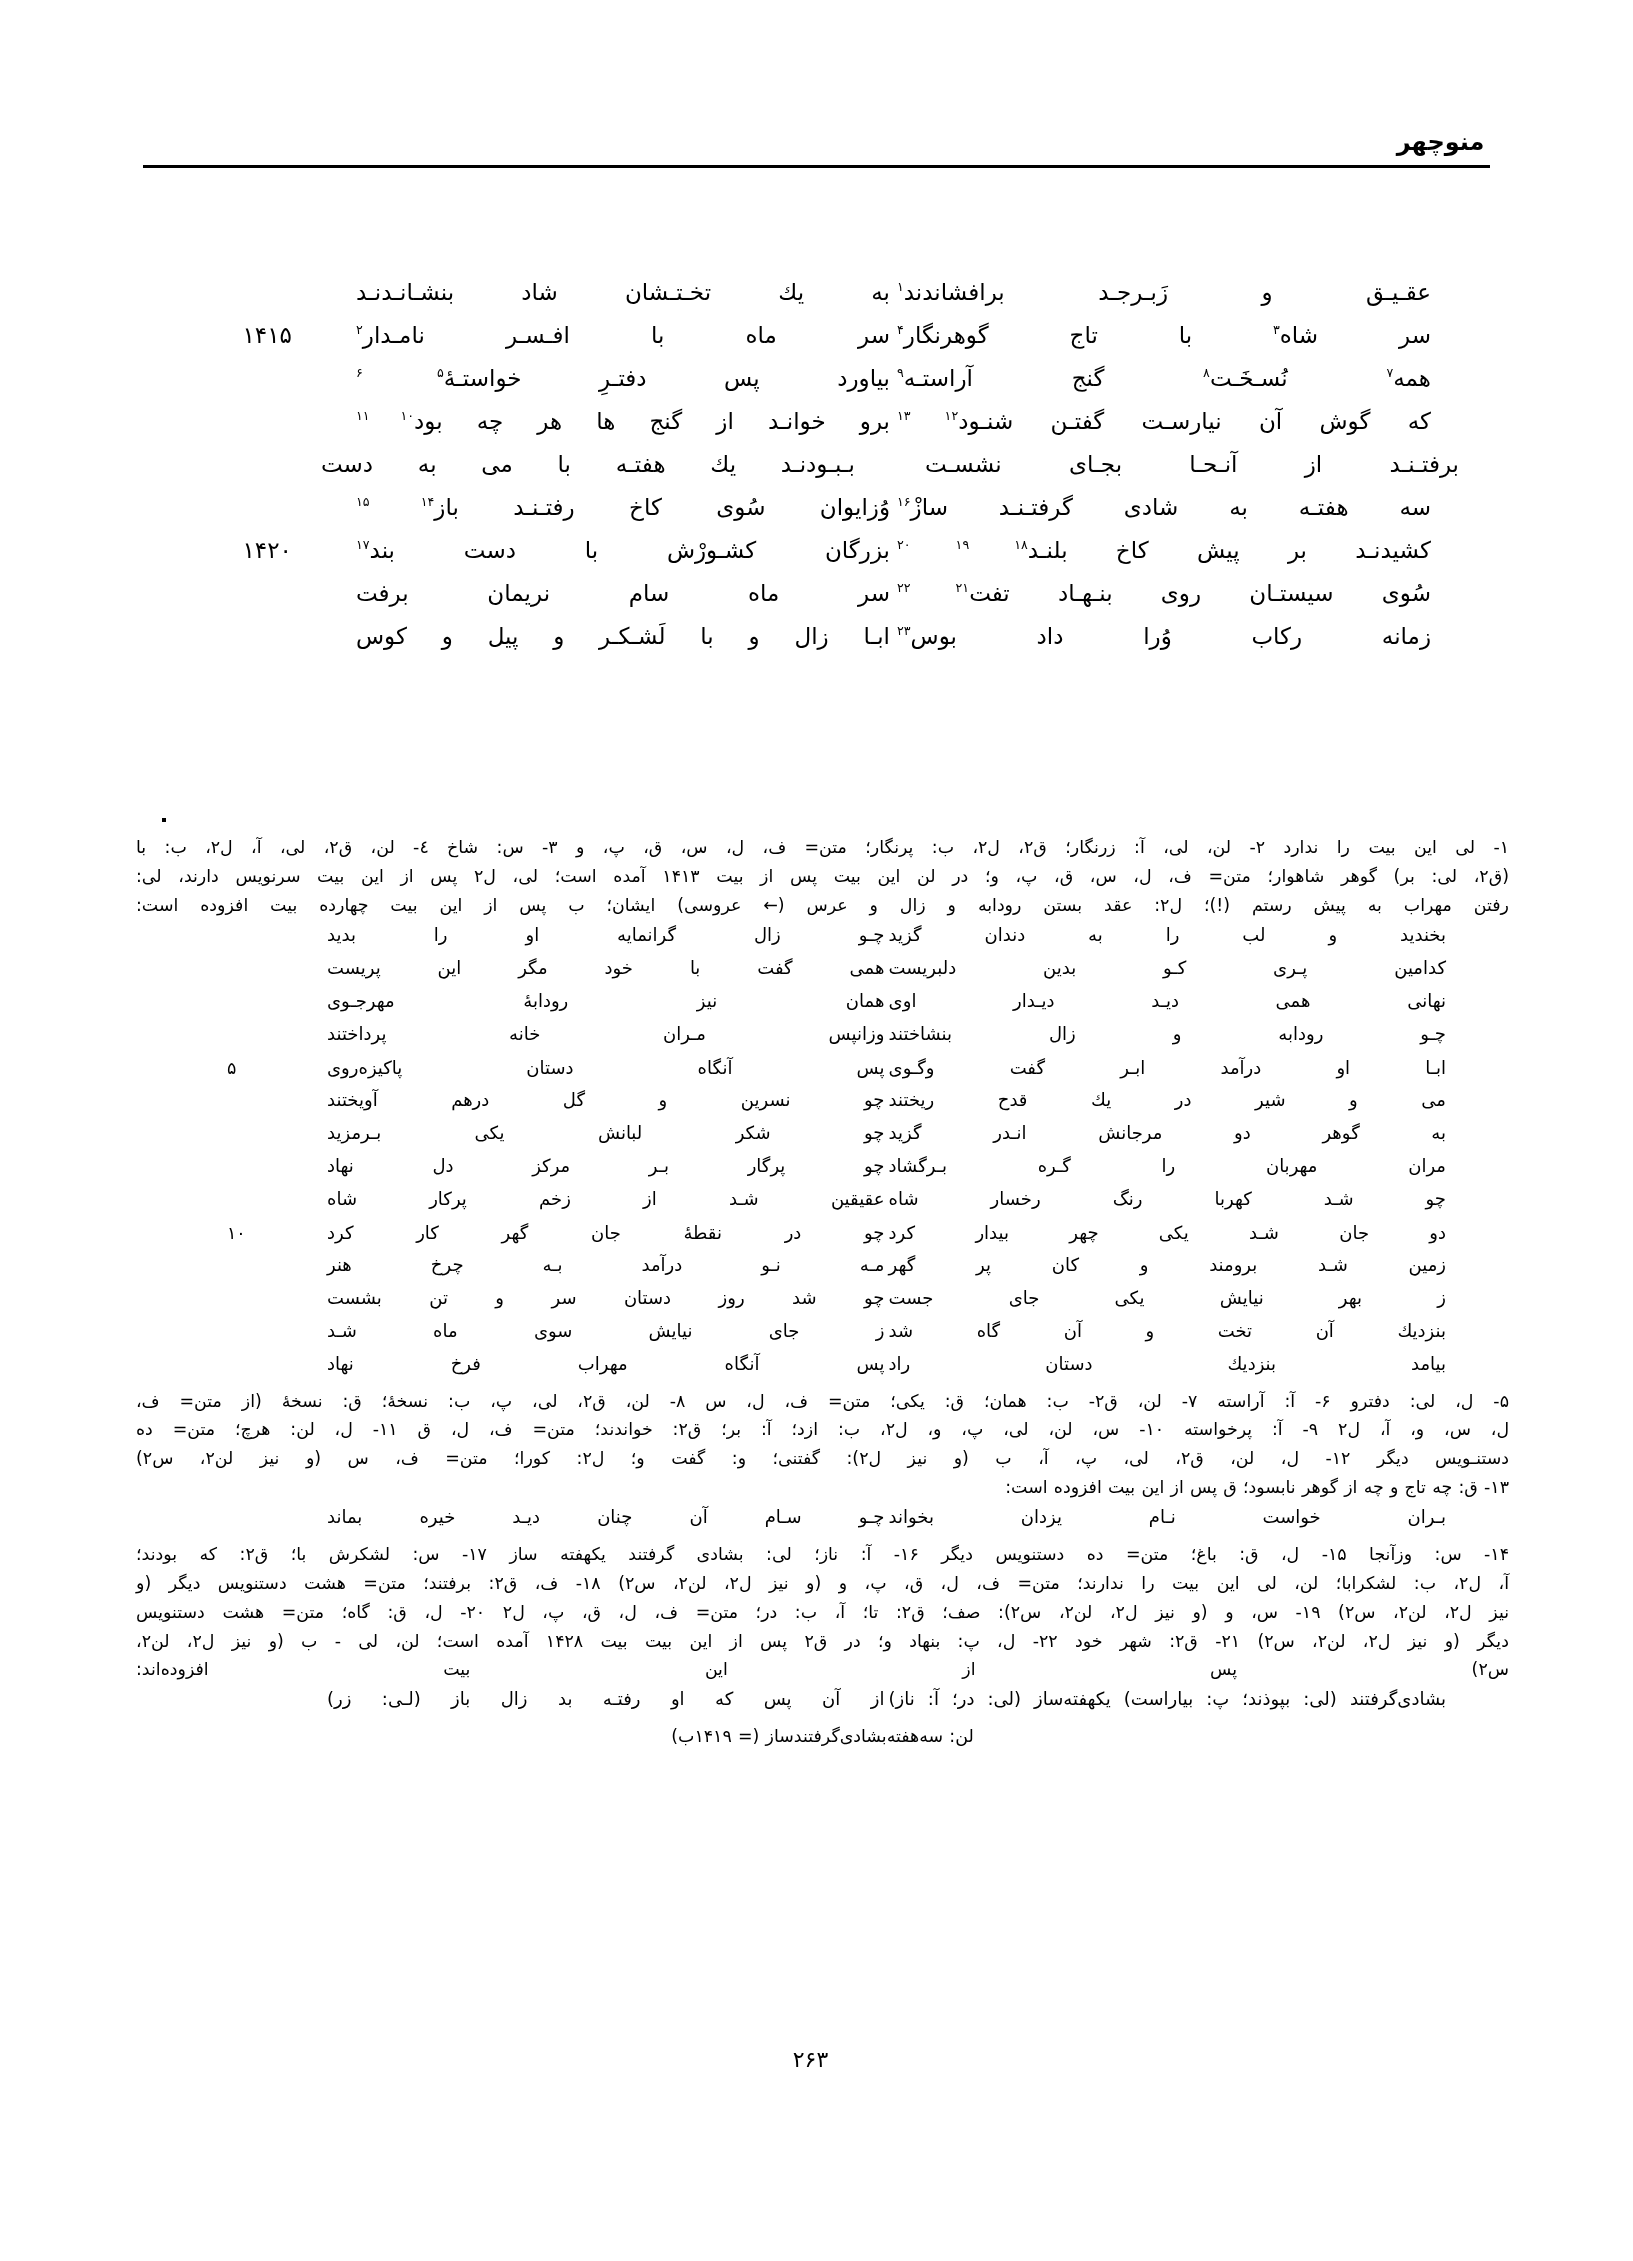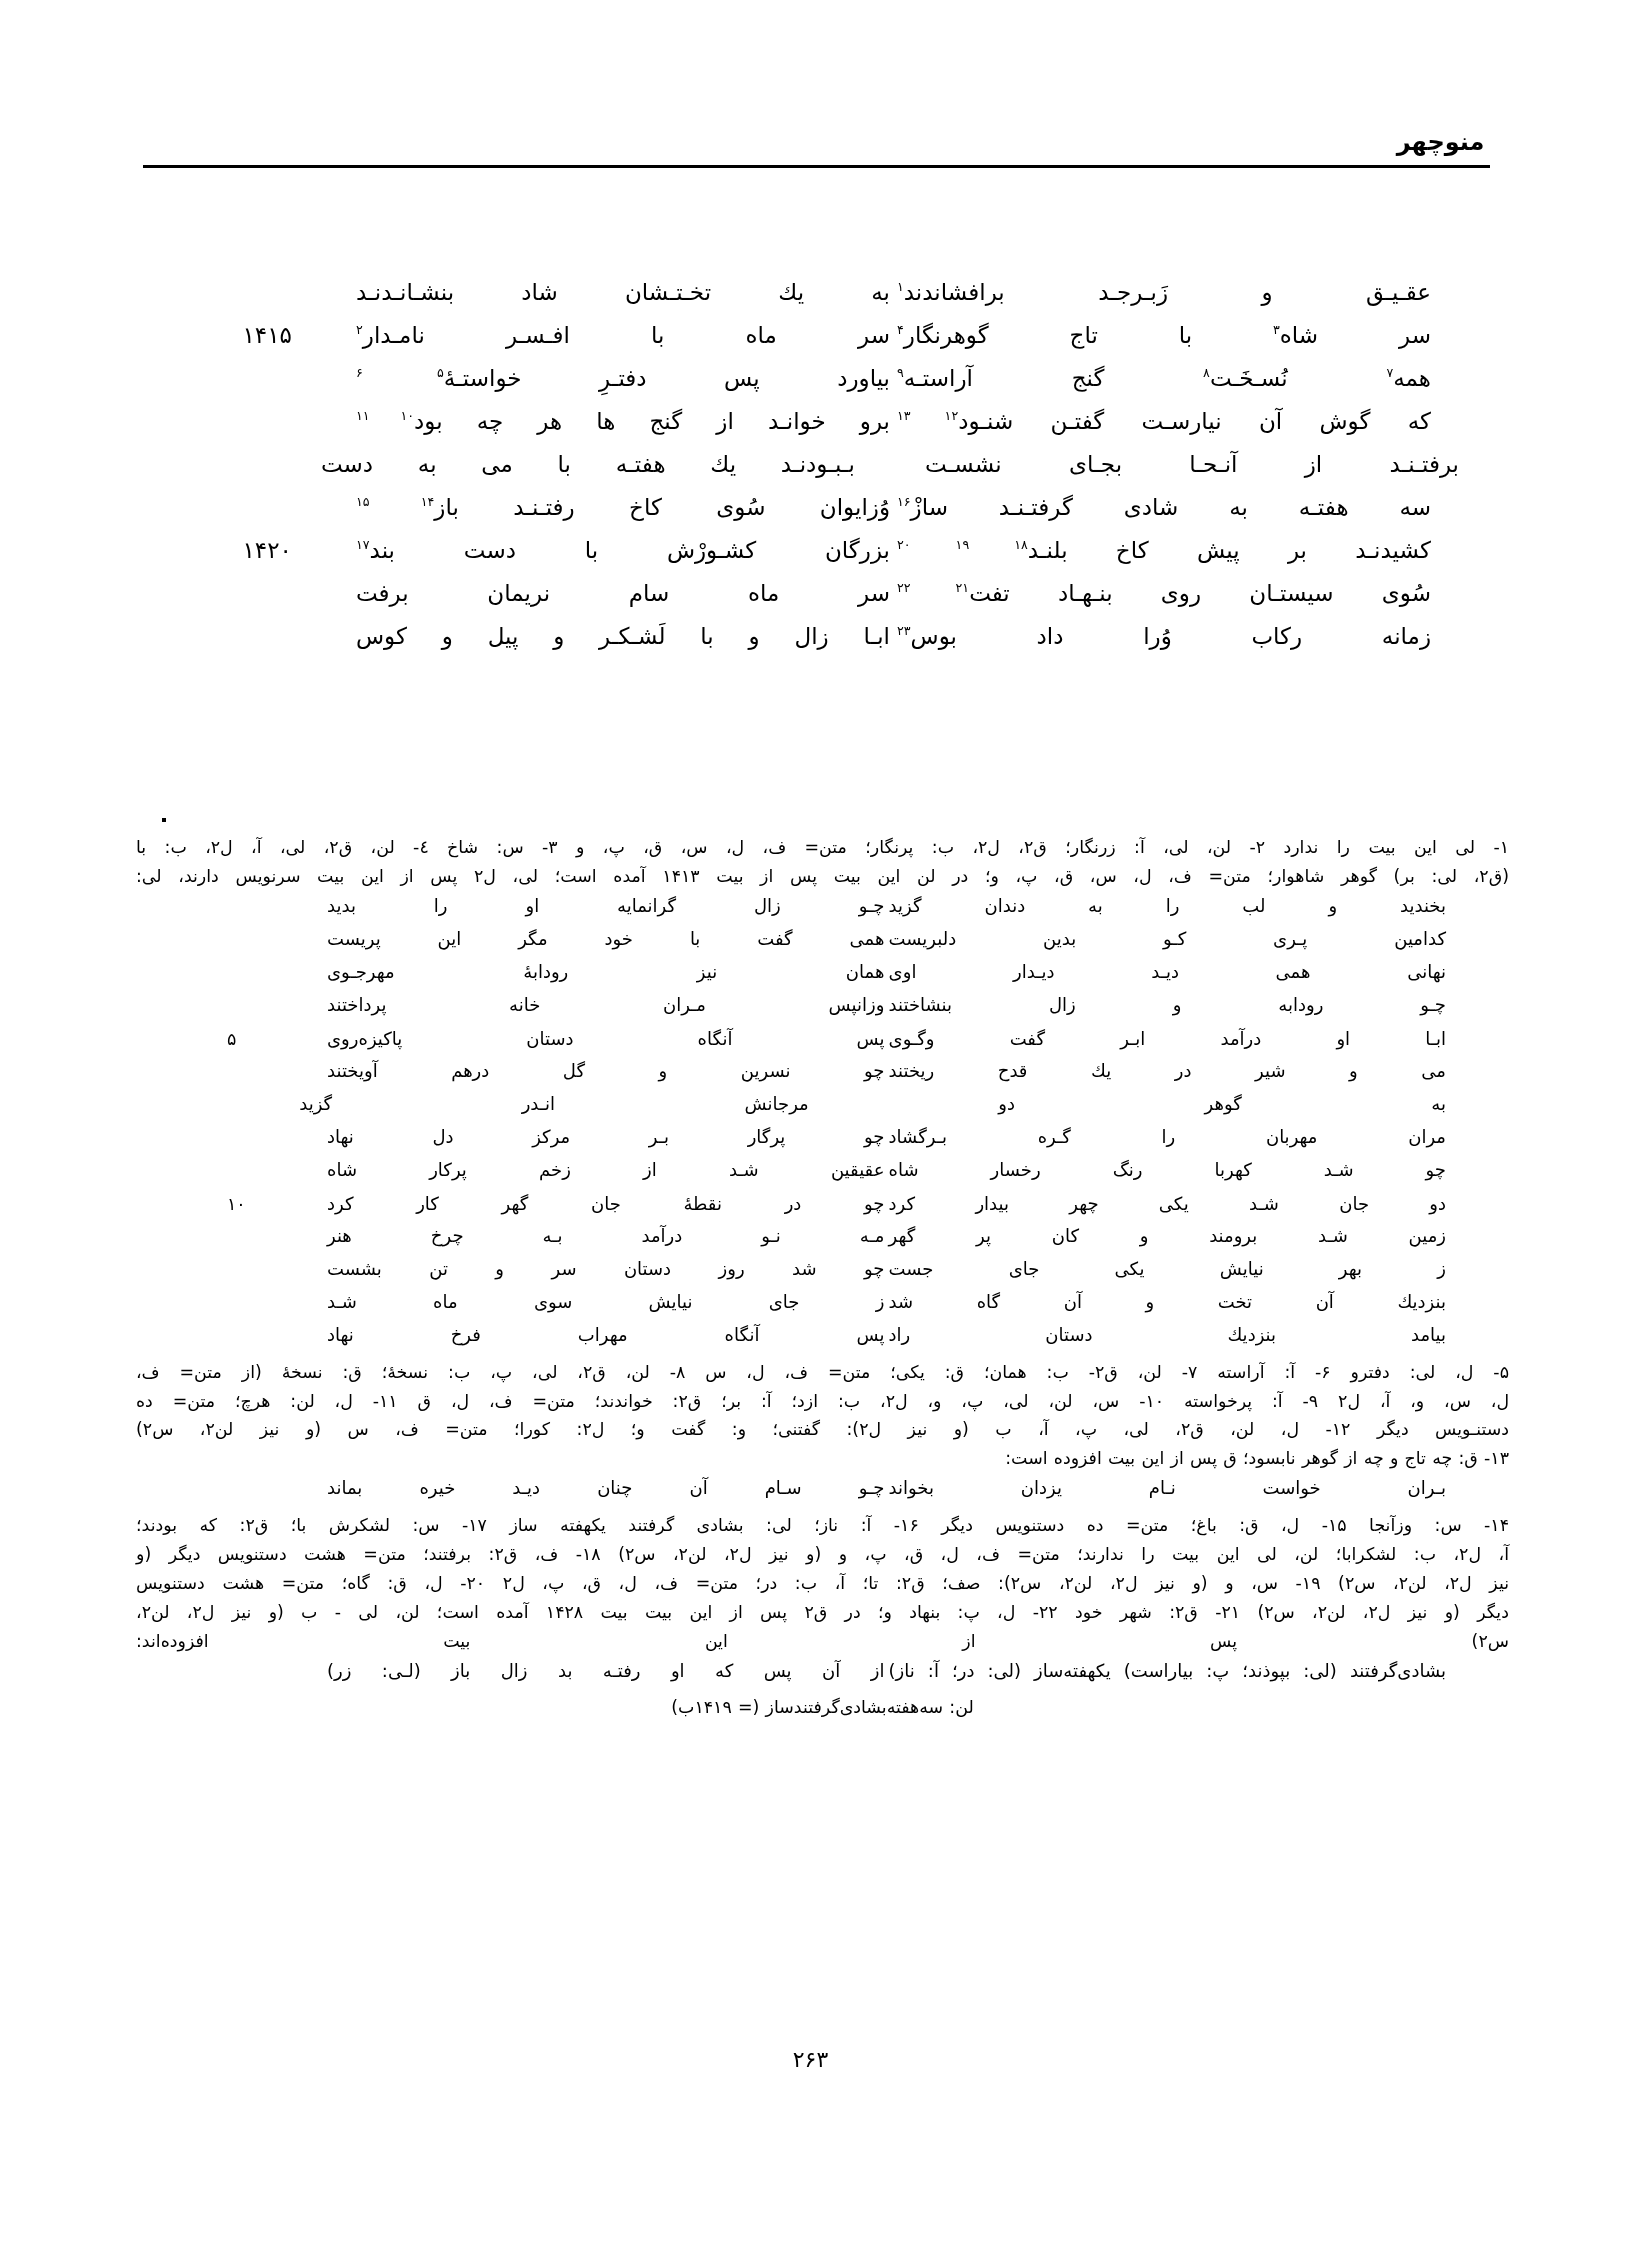--- a/index.html
+++ b/index.html
@@ -231,20 +231,21 @@
     </div>
 
   </div>
 
   <div class="app-dot"></div>
 
   <div class="apparatus">
 
     <div class="app-para last-justify">۱- لی این بیت را ندارد   ۲- لن، لی، آ: زرنگار؛ ق۲، ل۲، ب: پرنگار؛ متن= ف، ل، س، ق، پ، و   ۳- س: شاخ   ٤- لن، ق۲، لی، آ، ل۲، ب: با</div>
     <div class="app-para last-justify">(ق۲، لی: بر) گوهر شاهوار؛ متن= ف، ل، س، ق، پ، و؛ در لن این بیت پس از بیت ۱۴۱۳ آمده است؛ لی، ل۲ پس از این بیت سرنویس دارند، لی:</div>
+    <div class="app-para last-justify">رفتن مهراب به پیش رستم (!)؛ ل۲: عقد بستن رودابه و زال و عرس (← عروسی) ایشان؛ ب پس از این بیت چهارده بیت افزوده است:</div>
 
     <div class="inner-verse">
       <div class="inner-row">
         <div class="inner-hemi l">بخندید و لب را به دندان گزید</div>
         <div class="inner-hemi r">چـو زال گرانمایه او را بدید</div>
         <div class="inner-num"></div>
       </div>
       <div class="inner-row">
         <div class="inner-hemi l">كدامین پـری كـو بدین دلبریست</div>
         <div class="inner-hemi r">همی گفت با خود مگر این پریست</div>
@@ -265,20 +266,21 @@
         <div class="inner-hemi r">پس آنگاه دستان پاكیزه‌روی</div>
         <div class="inner-num">۵</div>
       </div>
       <div class="inner-row">
         <div class="inner-hemi l">می و شیر در یك قدح ریختند</div>
         <div class="inner-hemi r">چو نسرین و گل درهم آویختند</div>
         <div class="inner-num"></div>
       </div>
       <div class="inner-row">
         <div class="inner-hemi l">به گوهر دو مرجانش انـدر گزید</div>
+        <div class="inner-hemi r">چو شكر لبانش یكی بـرمزید</div>
         <div class="inner-num"></div>
       </div>
       <div class="inner-row">
         <div class="inner-hemi l">مران مهربان را گـره بـرگشاد</div>
         <div class="inner-hemi r">چو پرگار بـر مركز دل نهاد</div>
         <div class="inner-num"></div>
       </div>
       <div class="inner-row">
         <div class="inner-hemi l">چو شـد كهربا رنگ رخسار شاه</div>
         <div class="inner-hemi r">عقیقین شـد از زخم پركار شاه</div>

